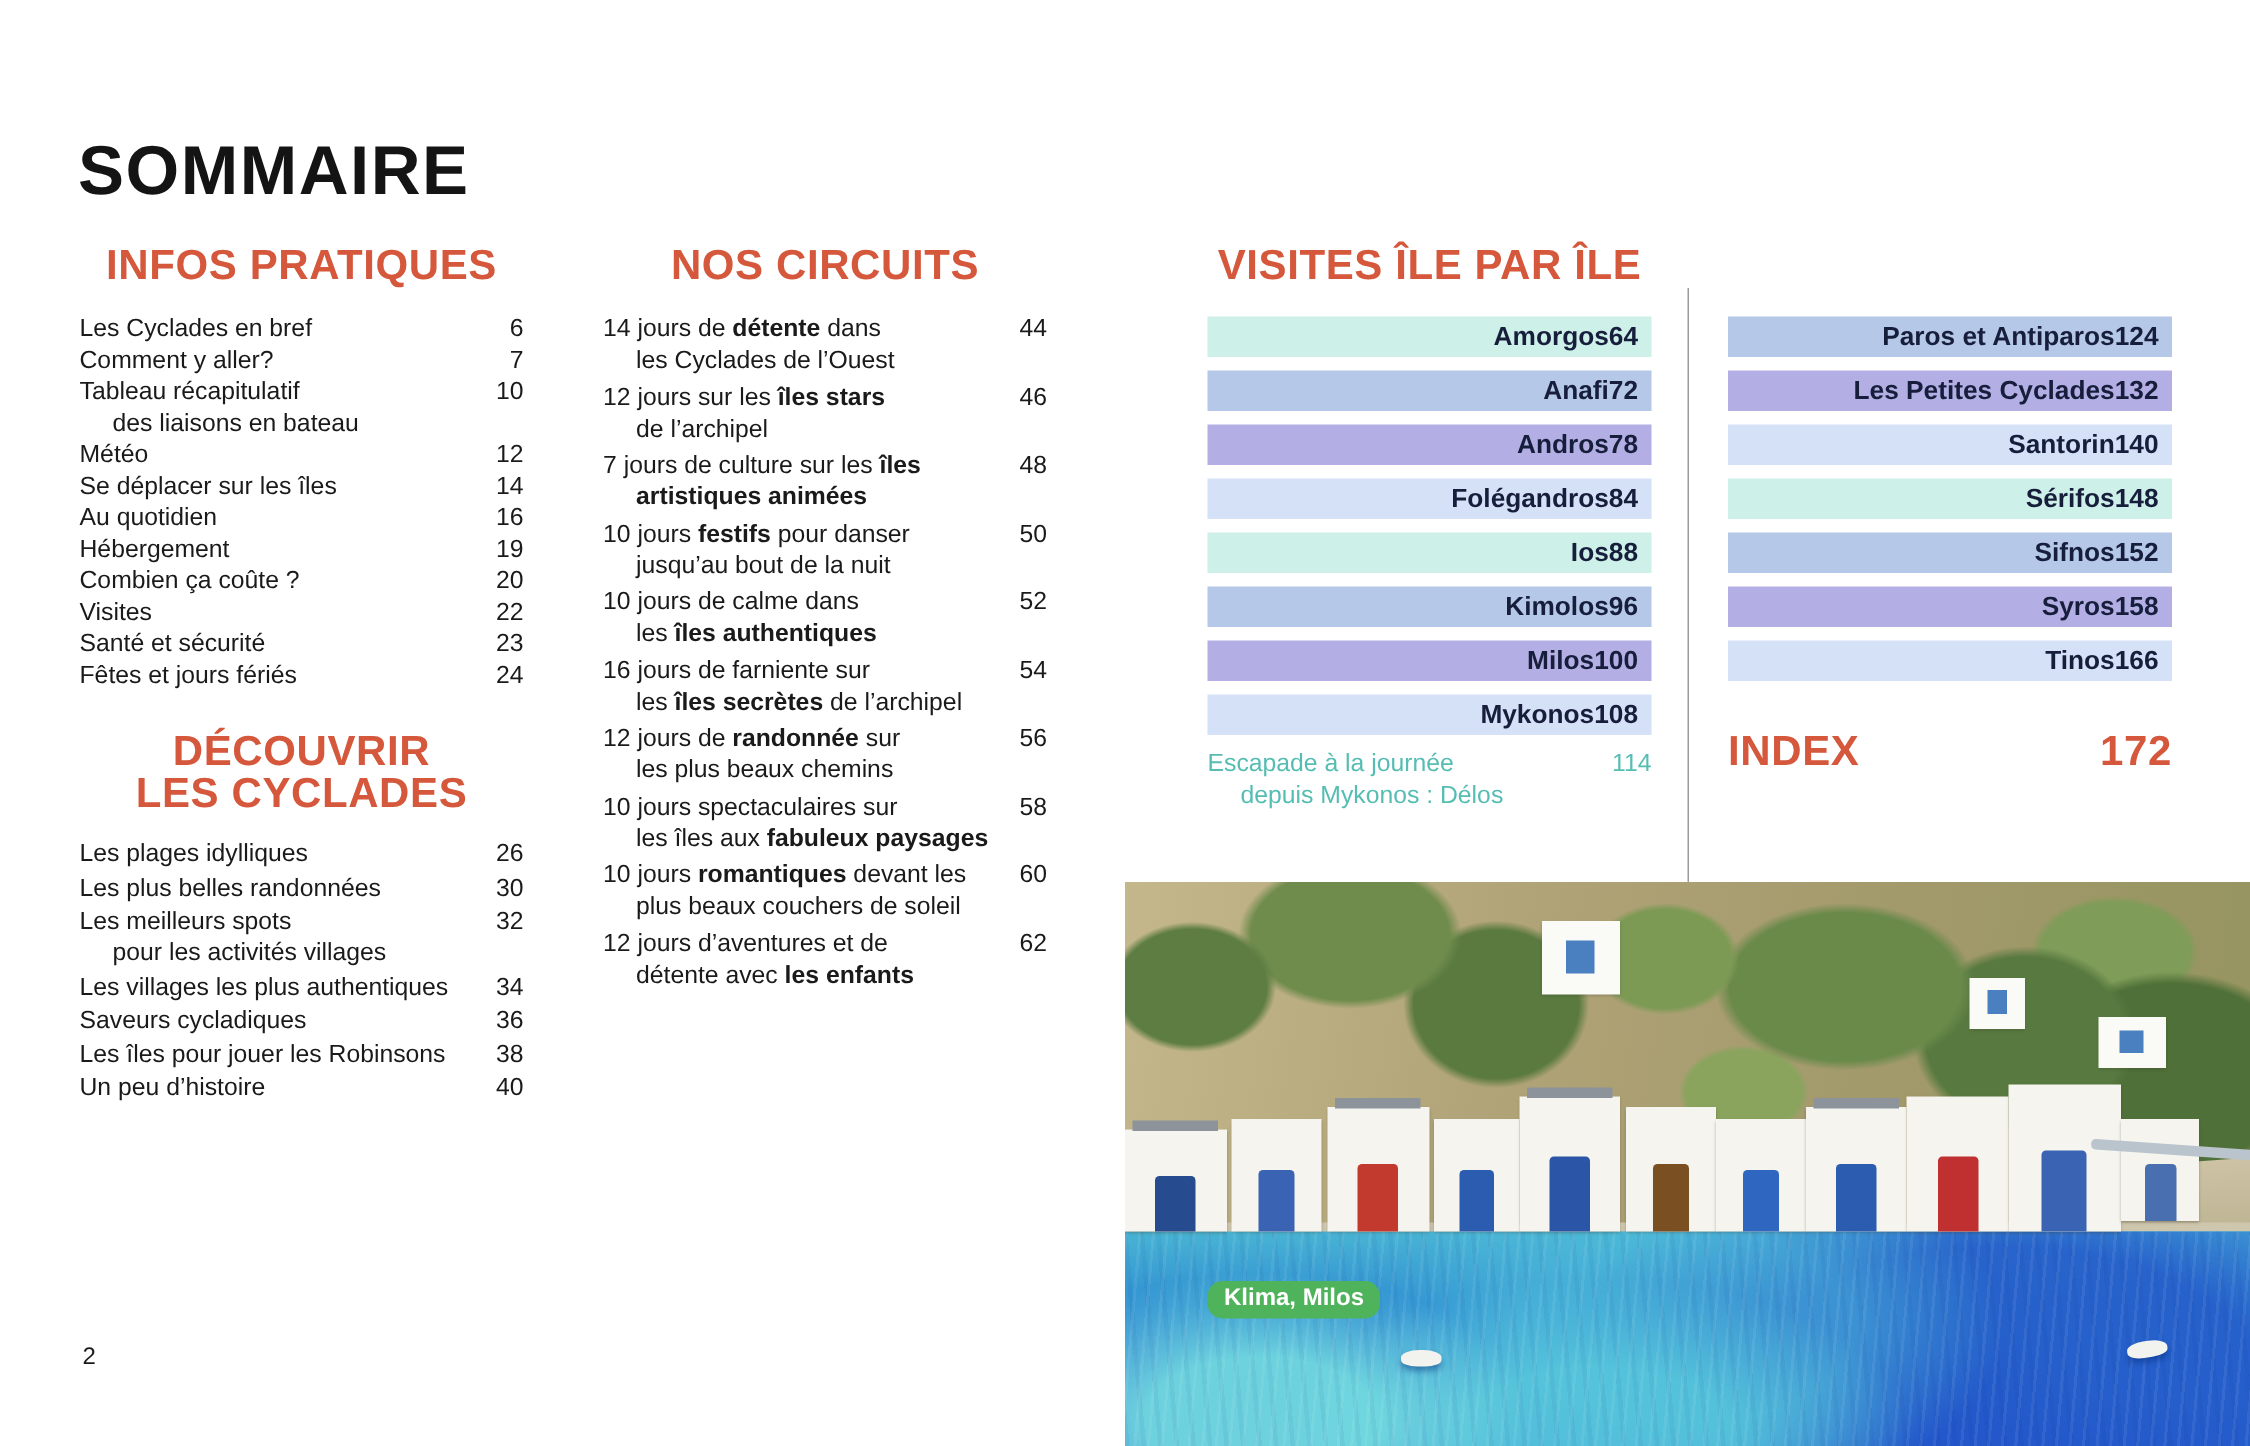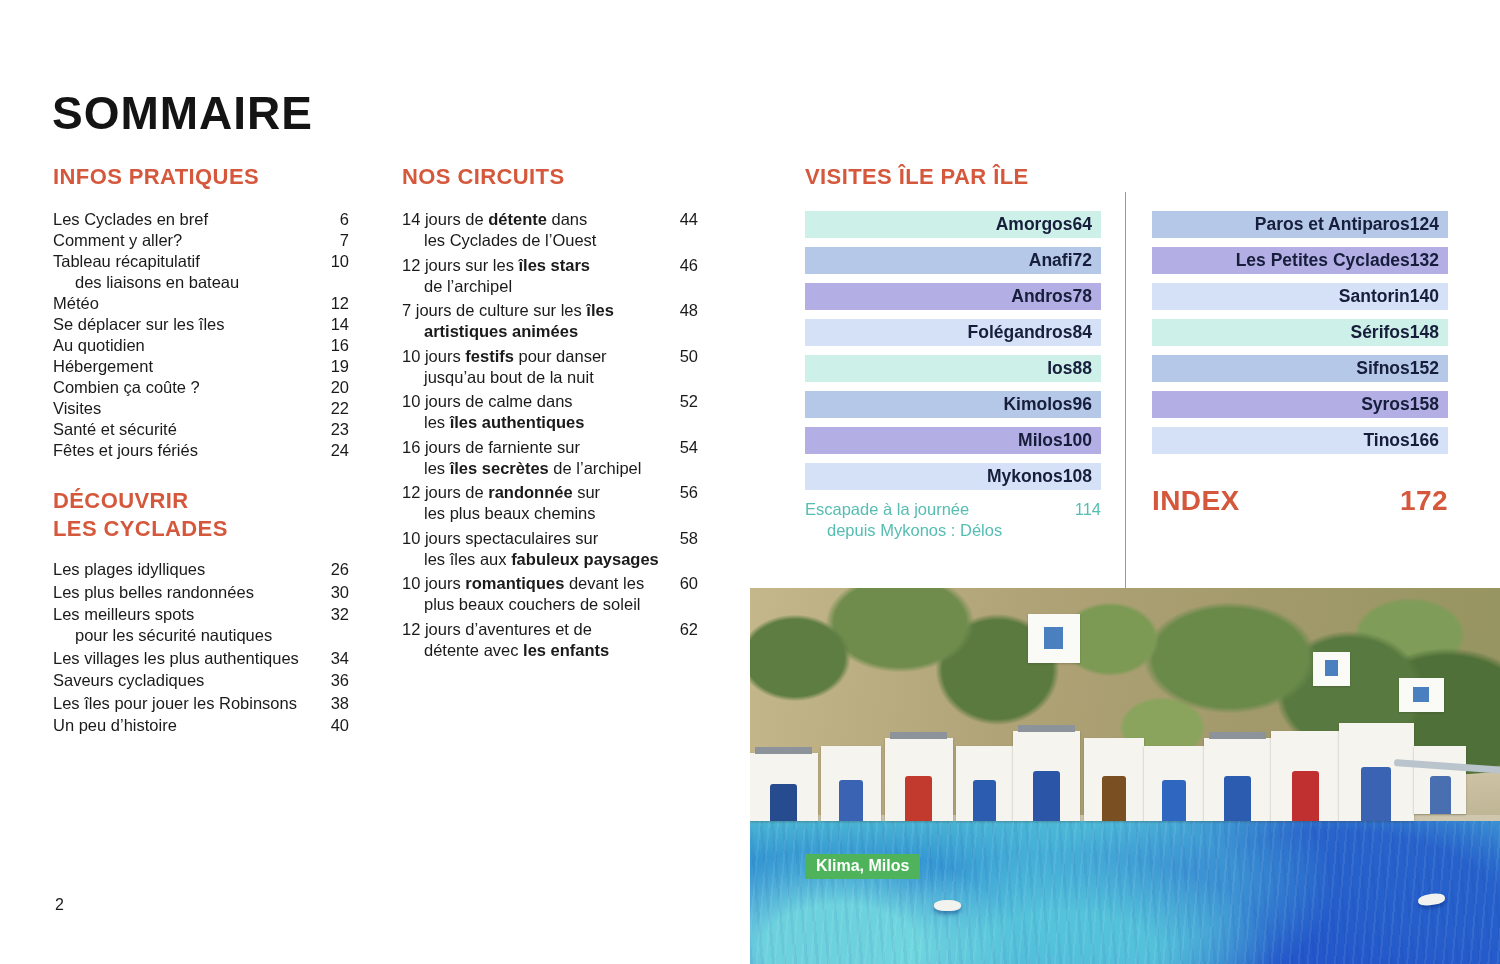--- a/index.html
+++ b/index.html
@@ -8,22 +8,23 @@
     background:#ffffff; font-family:"Liberation Sans", sans-serif;
   }
   .page-title {
     position:absolute; left:52px; top:86px; margin:0;
     font-size:46px; font-weight:bold; letter-spacing:1px; color:#141414;
   }
   .col { position:absolute; top:163px; width:296px; }
   #col1 { left:53px; } #col2 { left:402px; } #col3 { left:805px; } #col4 { left:1152px; }
   h2.heading {
     margin:0 0 18px 0; color:var(--accent-orange,#d5583c);
-    font-size:22px; line-height:28px; font-weight:bold; letter-spacing:.4px;
+    font-size:28px; line-height:28px; font-weight:bold; letter-spacing:.4px;
     white-space:pre-line;
+    text-align:center;
   }
   #col3 h2.heading { margin-bottom:20px; }
   .toc { color:#1a1a1a; font-size:16.5px; line-height:21px; }
   .toc .entry { display:flex; justify-content:space-between; align-items:flex-start; }
   .toc .lbl { flex:1; }
   .toc .line { display:block; }
   .toc .cont { padding-left:22px; }
   .toc .pg { margin-left:8px; }
   .circuits .entry { margin-bottom:3.5px; }
   .heading.second { margin-top:26px; margin-bottom:16px; }
@@ -87,21 +88,21 @@
   .house .awn { position:absolute; left:8%; top:-6px; width:84%; height:7px; background:#8d939b; }
   .hh { position:absolute; background:#fafaf6; box-shadow:0 1px 2px rgba(60,60,40,.3); }
   .hh .win { position:absolute; left:32%; top:25%; width:36%; height:45%; background:#4a7fc0; }
   .boat { position:absolute; width:27px; height:11px; background:#f2f2ee;
     border-radius:45% 45% 40% 40%; box-shadow:0 3px 4px rgba(0,40,120,.45); }
   .jetty { position:absolute; right:-6px; top:46.5%; width:15%; height:7px;
     background:#b9c4cc; transform:rotate(4deg); border-radius:3px; }
   .photo-label {
     position:absolute; left:55px; top:266px; padding:3px 11px 4px;
     background:var(--label-green,#4fb35c); color:#ffffff;
-    font-weight:bold; font-size:16px;
+    font-weight:bold; font-size:16px;border-radius:10px;
   }
 </style>
 </head>
 <body>
 
 <div class="page">
 
   <h1 class="page-title">SOMMAIRE</h1>
 
   <div class="col" id="col1">
@@ -186,21 +187,21 @@
         </div>
         <div class="entry">
           <span class="lbl">
             <span class="line"><span>Les plus belles randonnées</span></span>
           </span>
           <span class="pg">30</span>
         </div>
         <div class="entry">
           <span class="lbl">
             <span class="line"><span>Les meilleurs spots</span></span>
-            <span class="line cont"><span>pour les sécurité nautiques</span></span>
+            <span class="line cont"><span>pour les activités villages</span></span>
           </span>
           <span class="pg">32</span>
         </div>
         <div class="entry">
           <span class="lbl">
             <span class="line"><span>Les villages les plus authentiques</span></span>
           </span>
           <span class="pg">34</span>
         </div>
         <div class="entry">

